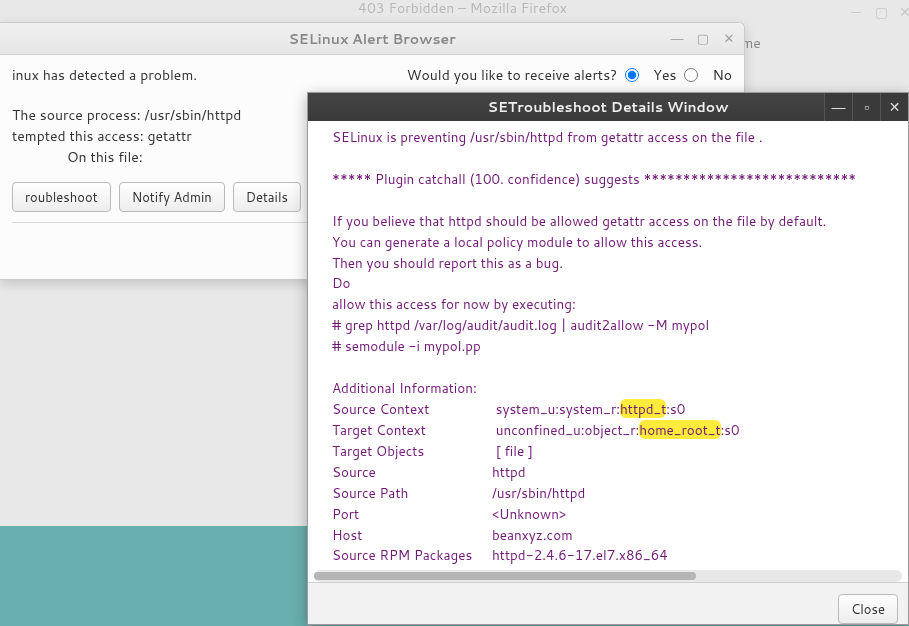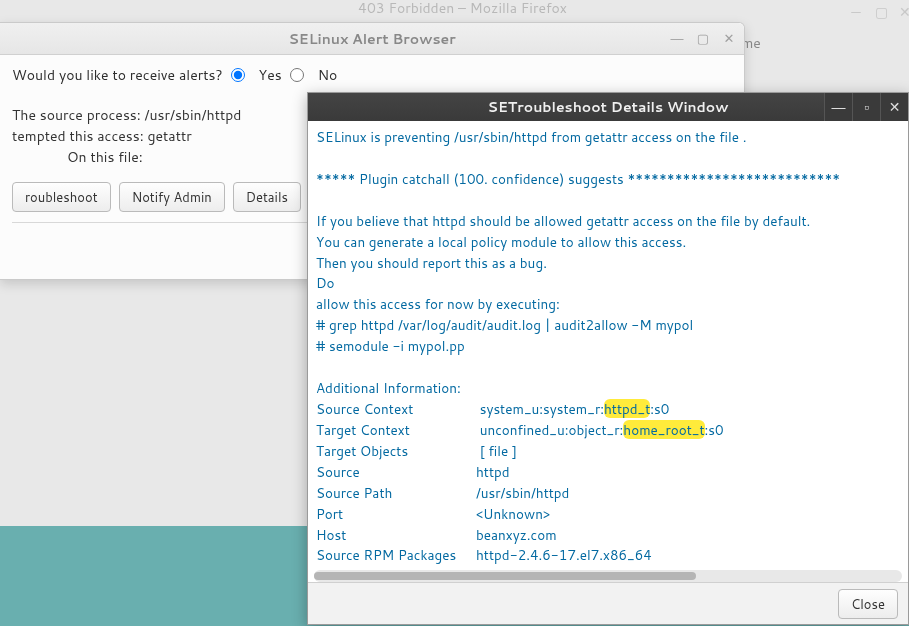--- a/index.html
+++ b/index.html
@@ -216,24 +216,24 @@
     }
     
     .details-content {
       flex: 1;
       background: #fff;
       margin: 0;
       overflow: hidden;
       position: relative;
     }
     .details-text {
-      padding: 6px 8px;
+      padding: 6px 24px;
       font-size: 13.5px;
       line-height: 1.55;
-      color: #0369a1;
+      color: #701a75;
       white-space: nowrap;
       overflow: hidden;
     }
     .details-scrollbar {
       position: absolute;
       left: 6px;
       right: 6px;
       bottom: 0;
       height: 12px;
       background: #e8e8e8;
@@ -261,21 +261,21 @@
       display: inline-block;
       width: 160px;
     }
     
     .details-footer {
       height: 42px;
       background: #f2f2f2;
       border-top: 1px solid #d0d0d0;
       display: flex;
       justify-content: flex-end;
-      align-items: center;
+      align-items: flex-end;
       padding: 0 10px;
     }
   </style>
 </head>
 <body>
 
 <div class="bg-window-title">
   <span>403 Forbidden – Mozilla Firefox</span>
   <div class="bg-controls">
     <span class="bg-control">—</span>
@@ -292,20 +292,21 @@
   <div class="alert-titlebar">
     <span class="alert-title">SELinux Alert Browser</span>
     <div class="alert-win-controls">
       <button class="win-btn">—</button>
       <button class="win-btn">▢</button>
       <button class="win-btn">✕</button>
     </div>
   </div>
   <div class="alert-body">
     <div class="alert-top-row">
+      <span class="alert-detect">inux has detected a problem.</span>
       <div class="radio-group">
         <span>Would you like to receive alerts?</span>
         <label>
           <input type="radio" name="alerts" checked="" style="">
           <span>Yes</span>
         </label>
         <label>
           <input type="radio" name="alerts" style="">
           <span>No</span>
         </label>

